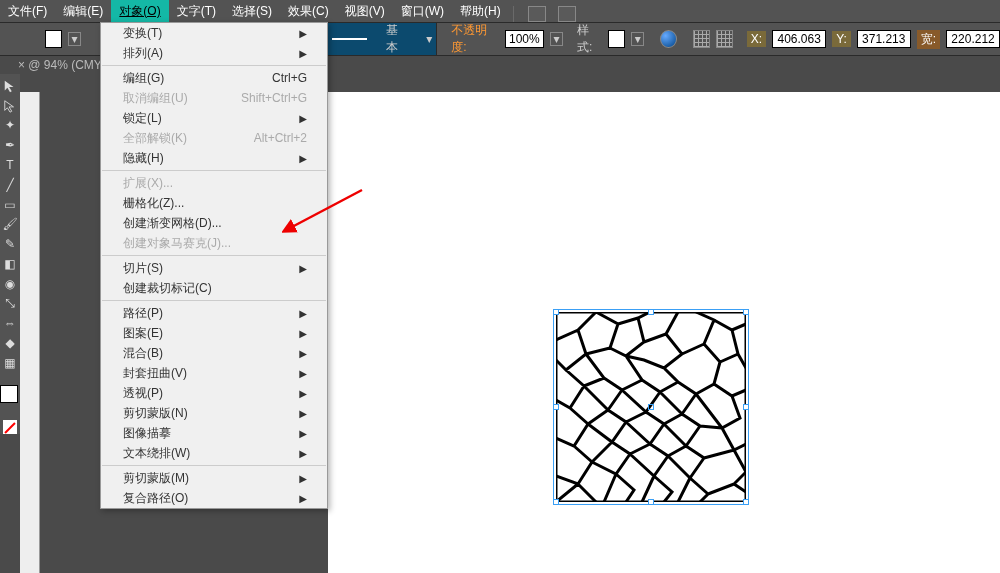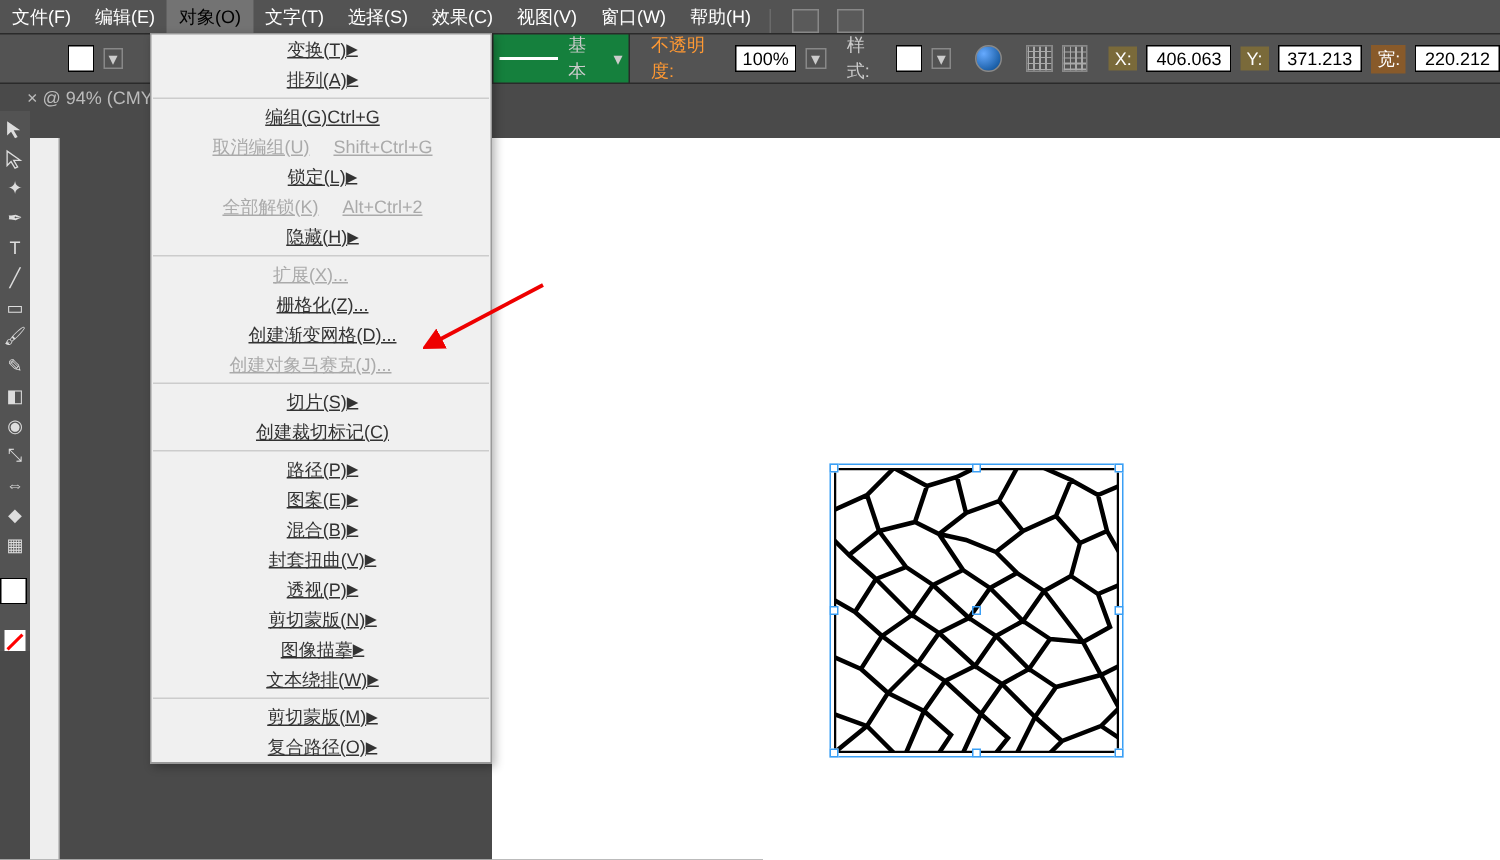--- a/index.html
+++ b/index.html
@@ -1,26 +1,26 @@
 <!DOCTYPE html>
 <html><head>
 <meta charset="utf-8">
 <style>
 *{margin:0;padding:0;box-sizing:border-box;font-family:"Microsoft YaHei",sans-serif;font-size:12px;}
 body{background:#4a4a4a;width:1000px;height:573px;overflow:hidden;position:relative;}
 .menubar{background:#535353;height:22px;display:flex;align-items:flex-end;color:#fff;}
 .menubar .item{padding:0 8px;height:22px;display:flex;align-items:center;cursor:default;}
-.menubar .item.active{background:#737373;color:#000;}
+.menubar .item.active{background:#14b8a6;color:#000;text-decoration:underline;}
 .menubar .sep{width:1px;height:16px;background:#6a6a6a;margin:0 4px;}
 .icon-group{display:flex;gap:12px;margin-left:10px;}
 .icon-group .ic{width:18px;height:16px;border:1px solid #888;background:#5a5a5a;}
 .optbar{background:#535353;height:34px;border-top:1px solid #2a2a2a;border-bottom:1px solid #2a2a2a;display:flex;align-items:center;padding-left:45px;gap:6px;color:#ccc;}
 .swatch{width:18px;height:18px;background:#fff;border:1px solid #000;}
 .dd{width:14px;height:14px;border:1px solid #888;display:flex;align-items:center;justify-content:center;color:#ccc;}
-.stroke-box{display:flex;align-items:center;border:1px solid #2a2a2a;background:#15803d;height:22px;padding:16px 4px;gap:7px;margin-left:240px;}
+.stroke-box{display:flex;align-items:center;border:1px solid #2a2a2a;background:#0c4a6e;height:22px;padding:16px 4px;gap:19px;margin-left:240px;}
 .stroke-line{width:40px;height:2px;background:#fff;}
 .opacity-label{color:#ff9933;margin-left:8px;}
 .num-input{background:#fff;color:#000;height:18px;width:42px;display:flex;align-items:center;justify-content:center;border:1px solid #000;}
 .num-input.wide{width:58px;}
 .style-sw{width:18px;height:18px;background:#fff;border:1px solid #000;}
 .globe{width:18px;height:18px;border-radius:50%;border:1px solid #888;background:radial-gradient(circle at 30% 30%,#6af,#048);}
 .grid-ic{width:18px;height:18px;background:repeating-linear-gradient(0deg,#aaa 0 1px,transparent 1px 4px),repeating-linear-gradient(90deg,#aaa 0 1px,transparent 1px 4px);border:1px solid #888;}
 .xy-lbl{background:#7a6a3a;color:#fff;padding:1px 4px;}
 .wh-lbl{background:#885a2a;color:#fff;padding:1px 4px;}
 .tabbar{background:#4a4a4a;height:18px;color:#bbb;font-size:11px;padding-left:18px;display:flex;align-items:center;}
@@ -34,21 +34,21 @@
 .ruler-v{position:absolute;left:20px;top:92px;width:20px;bottom:0;background:#eee;border-right:1px solid #999;}
 .canvas{position:absolute;left:328px;top:92px;right:0;bottom:0;background:#fff;}
 .artwork{position:absolute;left:228px;top:220px;width:190px;height:190px;}
 .artwork .sel{position:absolute;inset:-3px;border:1px solid #3a9ff5;}
 .handle{position:absolute;width:6px;height:6px;background:#fff;border:1px solid #3a9ff5;}
 .h-tl{left:-3px;top:-3px}.h-t{left:50%;top:-3px;margin-left:-3px}.h-tr{right:-3px;top:-3px}
 .h-l{left:-3px;top:50%;margin-top:-3px}.h-r{right:-3px;top:50%;margin-top:-3px}
 .h-bl{left:-3px;bottom:-3px}.h-b{left:50%;bottom:-3px;margin-left:-3px}.h-br{right:-3px;bottom:-3px}
 .center-pt{position:absolute;left:50%;top:50%;width:6px;height:6px;margin:-3px 0 0 -3px;border:1px solid #3a9ff5;background:transparent;}
 .dropdown{position:absolute;left:100px;top:22px;width:228px;background:#f0f0f0;border:1px solid #999;box-shadow:2px 2px 6px rgba(0,0,0,.3);color:#333;z-index:100;}
-.dropdown .row{display:flex;align-items:center;justify-content:center;height:20px;padding:0 20px 0 22px;cursor:default;text-decoration:underline;}
+.dropdown .row{display:flex;align-items:center;justify-content:space-between;height:20px;padding:0 20px 0 22px;cursor:default;}
 .dropdown .row.disabled{color:#aaa;gap:16px;}
 .dropdown .row.hl{background:#e3edfb;}
 .dropdown .row .tri{color:#333;font-size:10px;}
 .dropdown .divider{height:1px;background:#ccc;margin:2px 1px;}
 .arrow{position:absolute;left:282px;top:180px;z-index:200;pointer-events:none;}
 </style>
 </head>
 <body>
 
 <div class="menubar">

